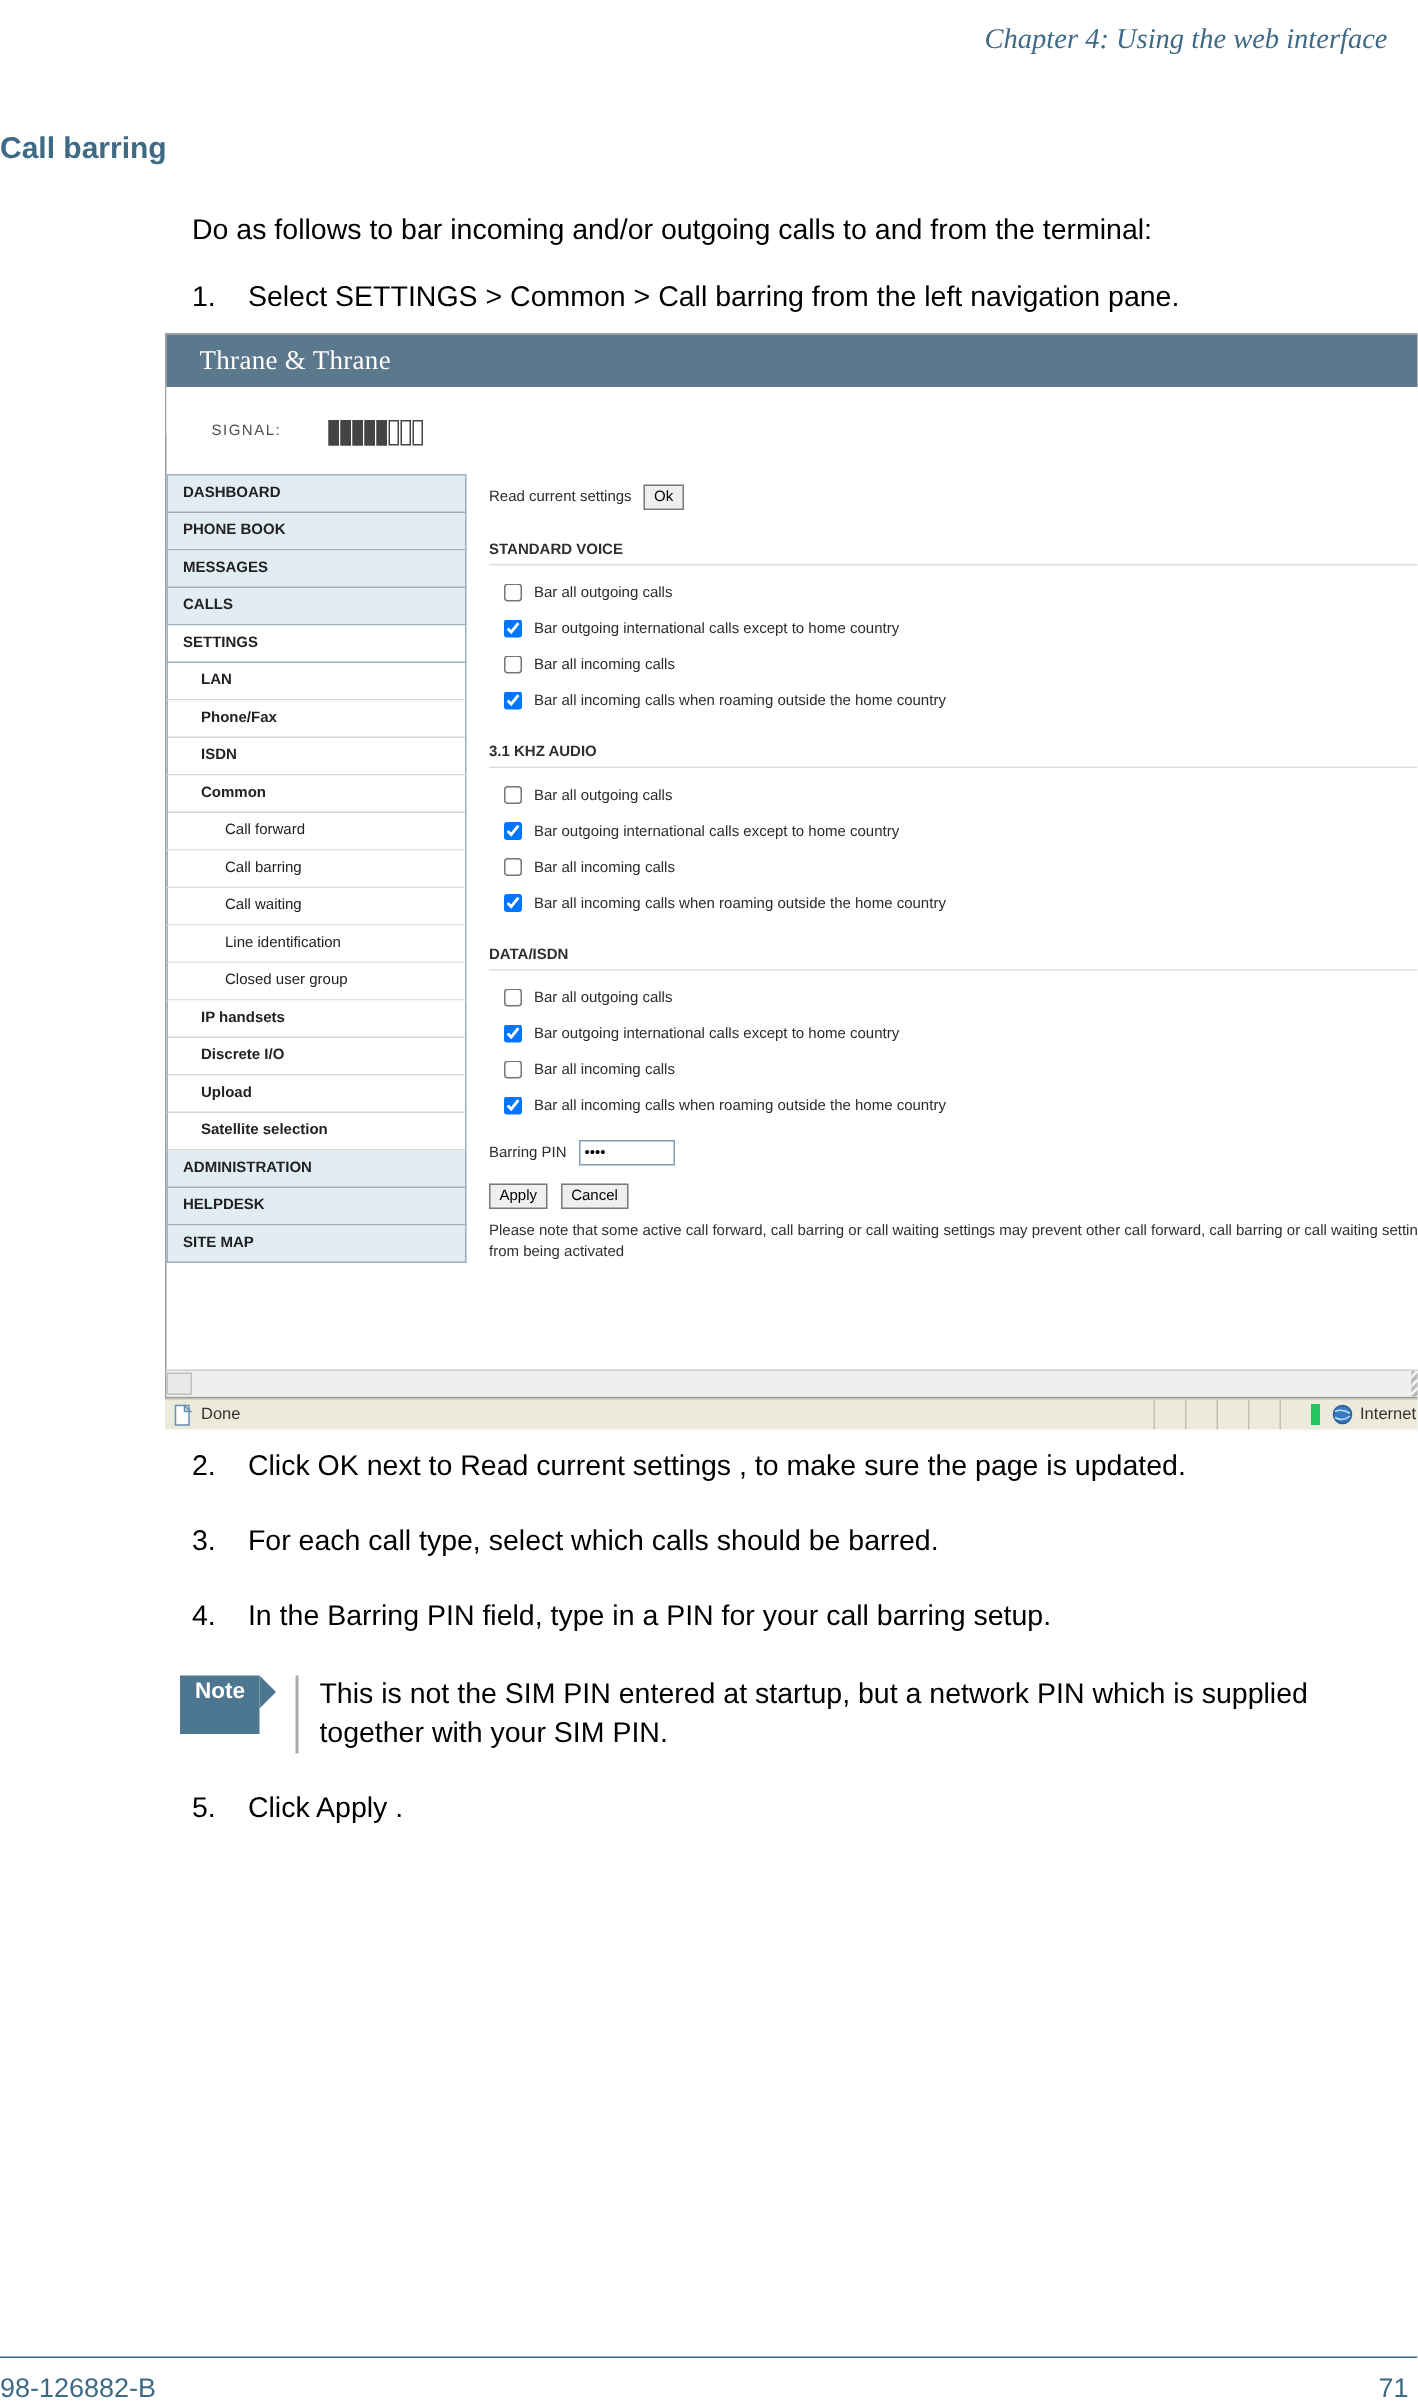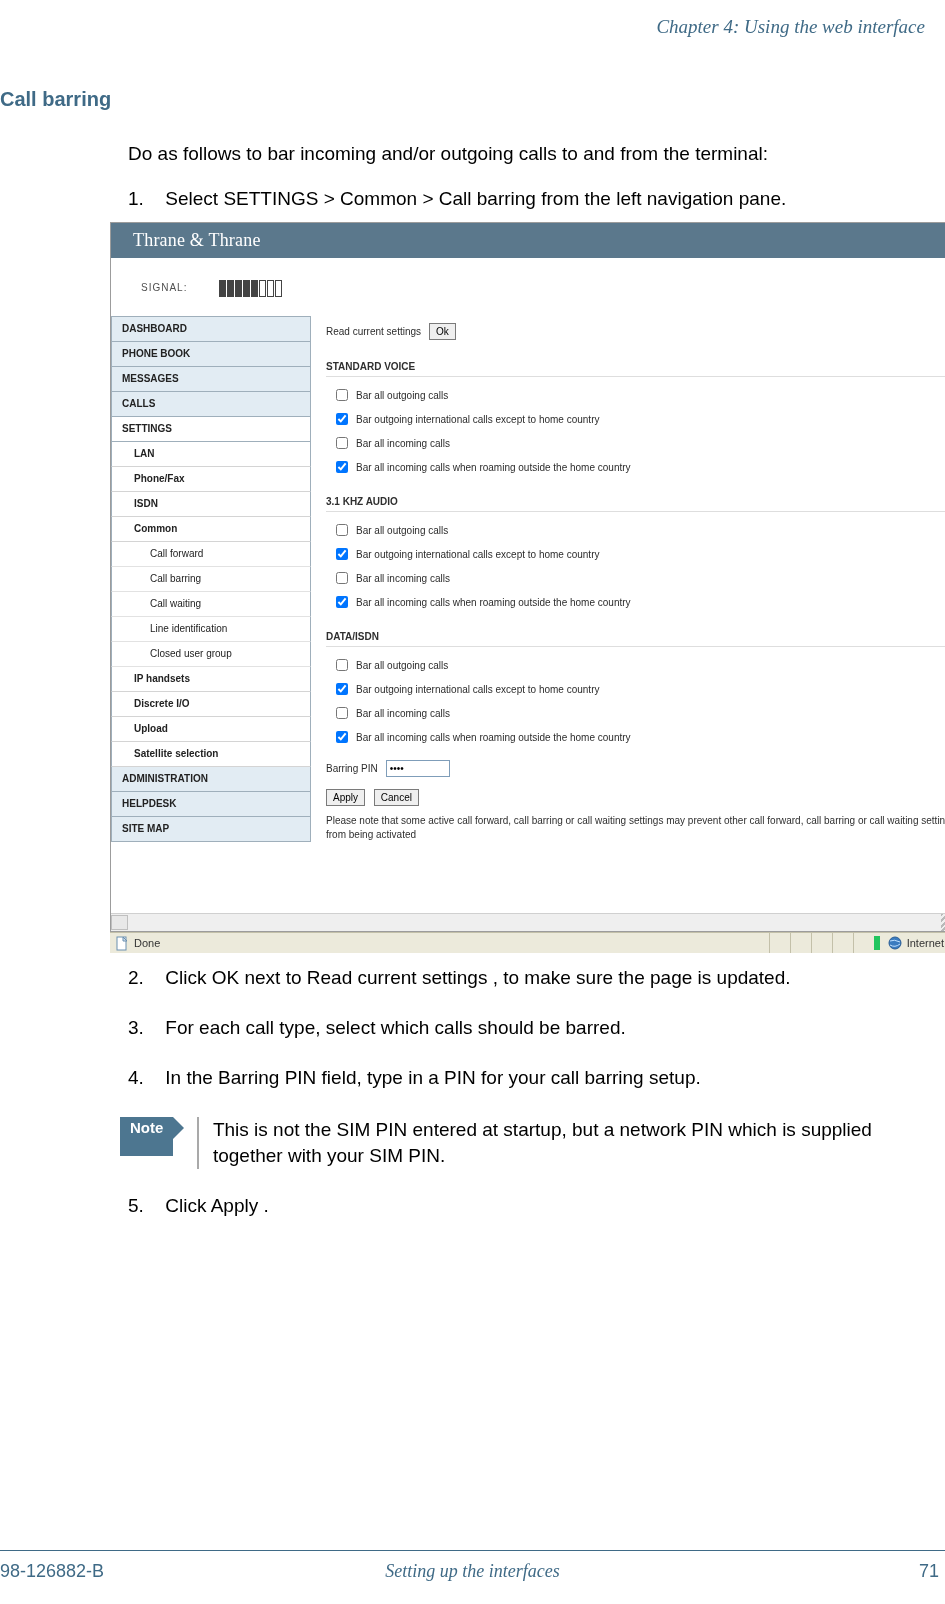--- a/index.html
+++ b/index.html
@@ -309,15 +309,14 @@
 
 <div class="col step5">
   <span class="stepnum">5.</span>
   <span>Click </span>
   <span class="bold">Apply</span>
   <span>.</span>
 </div>
 
 <div class="footer">
   <span class="l">98-126882-B</span>
-  <div class="c">Setting up the interfaces</div>
   <span class="r">71</span>
 </div>
 
 </body></html>

